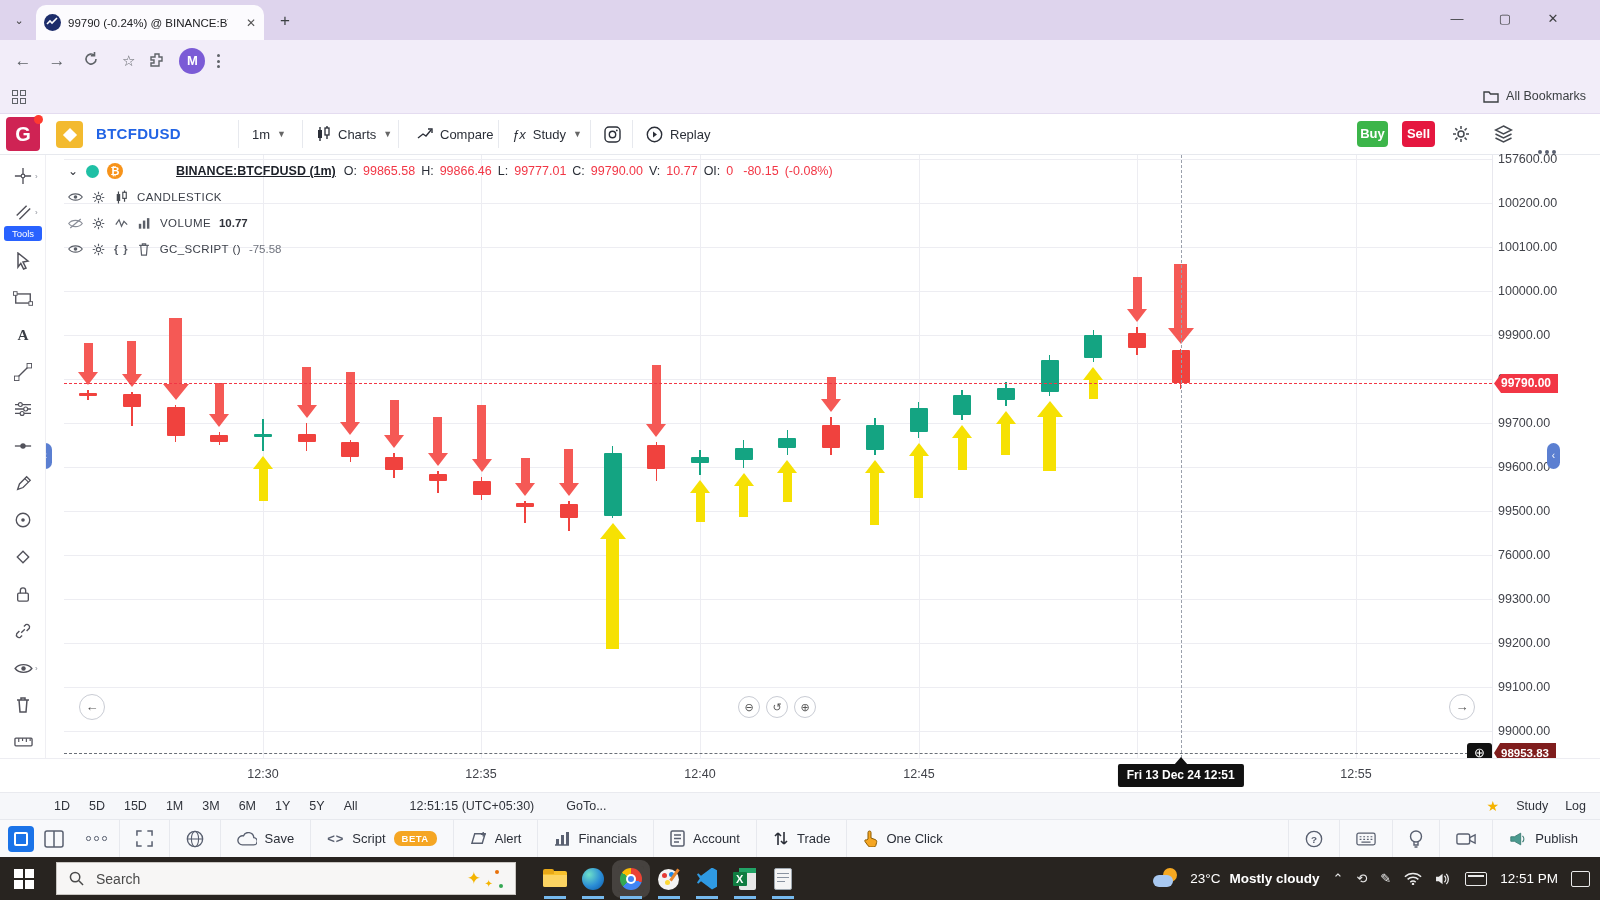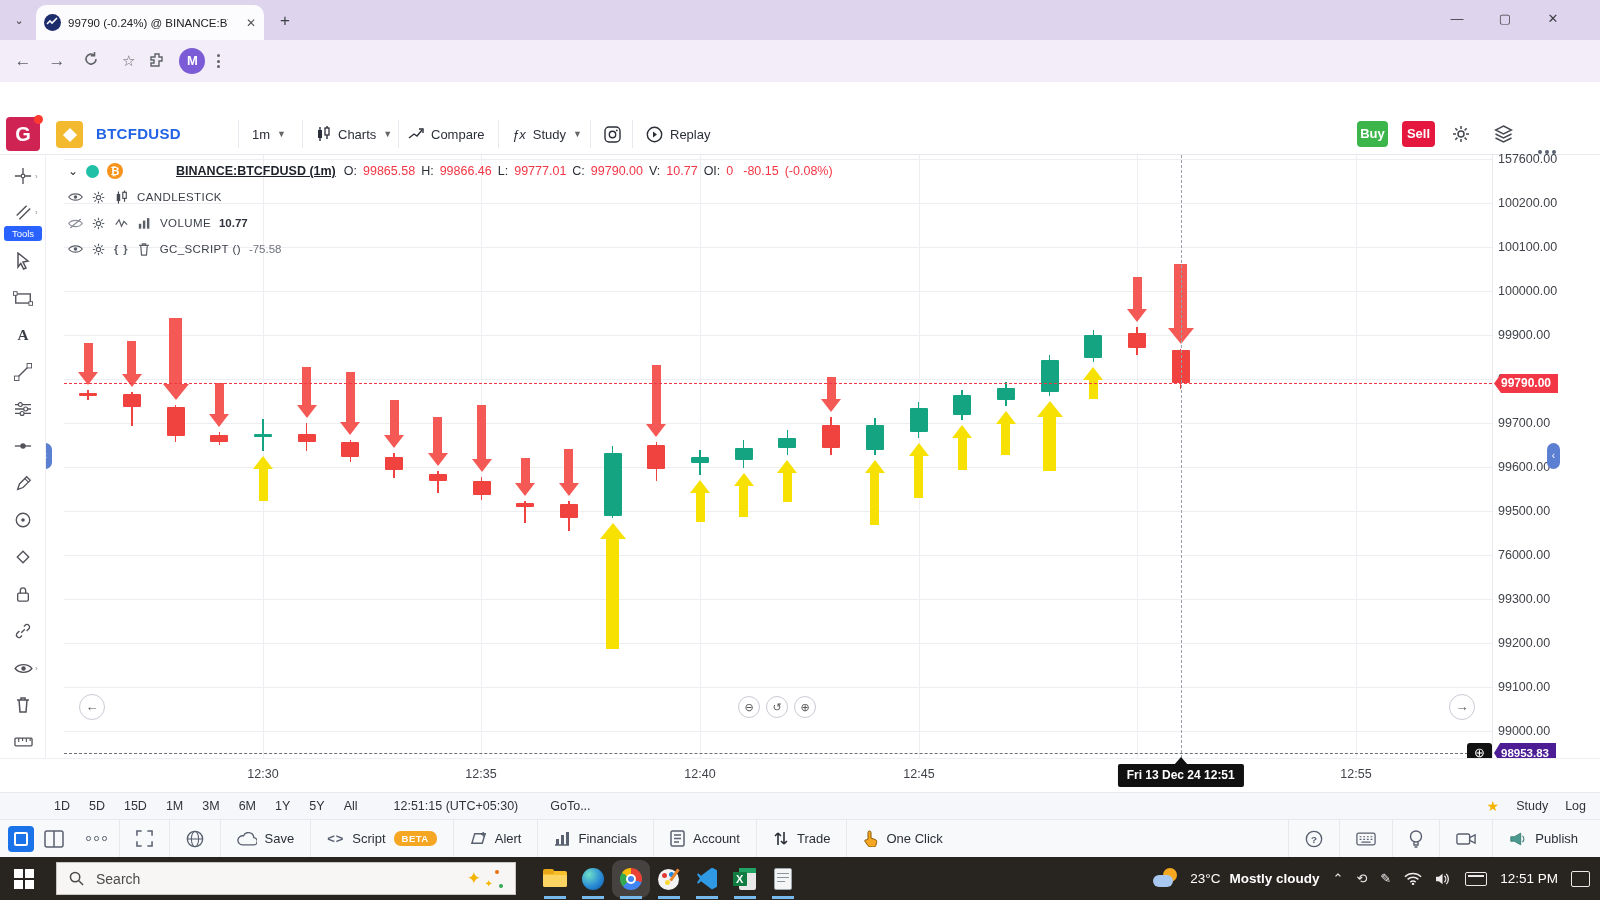--- a/index.html
+++ b/index.html
@@ -52,21 +52,21 @@
   .pricelbl { left:1498px; font-size:12.5px; color:#41434a; }
   .wick { width:1.6px; }
   .body { width:18px; border-radius:1px; }
   .sigstem {}
   .sighead { width:0; height:0; }
   .lastline { left:64px; width:1428px; border-top:1.4px dashed #f23645; }
   .pricetag { left:1494px; width:64px; height:19px; background:#f23645; color:#fff; font-size:12px; font-weight:bold; text-align:center; line-height:19px; clip-path:polygon(0 50%,11% 0,100% 0,100% 100%,11% 100%); }
   .xhairv { top:0; height:603px; width:0; border-left:1.2px dashed #9aa0ab; }
   .xhairh { left:64px; width:1404px; border-top:1.2px dashed #6b7078; }
   .plusbox { left:1467px; width:25px; height:21px; background:#111; border-radius:3px; color:#fff; text-align:center; line-height:20px; font-size:13px; }
-  .xtag { left:1494px; width:62px; height:20px; background:#4c1d95; color:#fff; font-size:11.5px; font-weight:bold; text-align:center; line-height:20px; clip-path:polygon(0 50%,10% 0,100% 0,100% 100%,10% 100%); }
+  .xtag { left:1494px; width:62px; height:20px; background:#7f1d1d; color:#fff; font-size:11.5px; font-weight:bold; text-align:center; line-height:20px; clip-path:polygon(0 50%,10% 0,100% 0,100% 100%,10% 100%); }
   .sunico { left:1513px; top:616px; color:#9aa0ab; font-size:15px; }
   .navcirc { width:26px; height:26px; border:1px solid #c9ccd4; border-radius:50%; background:#fff; color:#555; text-align:center; line-height:24px; font-size:13px; }
   .zoomcirc { width:22px; height:22px; border:1px solid #c9ccd4; border-radius:50%; background:#fff; color:#555; text-align:center; line-height:20px; font-size:11px; }
   .sidehandle { width:13px; height:26px; background:#5b7fd1; border-radius:7px; color:#fff; font-size:10px; text-align:center; line-height:25px; }
 
   
   #legend { left:68px; top:5px; }
   .lg-row { display:flex; align-items:center; gap:8px; height:22px; margin-bottom:4px; }
   .lg-title { font-size:12.5px; color:#1d2129; text-decoration:underline; font-weight:bold;margin-left:45px; }
   .lg-lbl { color:#2b2f38; font-size:12.5px; }
@@ -88,21 +88,21 @@
 
   
   #xband { left:0; top:758px; width:1600px; height:34px; background:#fff; border-top:1px solid #ededf2; }
   .xlbl { top:8px; font-size:12.5px; color:#41434a; transform:translateX(-50%); }
   .tooltip { top:5px; height:23px; background:#111; color:#fff; font-size:12px; font-weight:bold; border-radius:2px; line-height:23px; padding:0 9px; transform:translateX(-50%); white-space:nowrap; }
   .tooltip-notch { top:-2px; width:0; height:0; border-left:7px solid transparent; border-right:7px solid transparent; border-bottom:8px solid #111; transform:translateX(-50%); }
 
   
   #tfbar { left:0; top:792px; width:1600px; height:27px; background:#f6f7fa; border-top:1px solid #e9eaef; display:flex; align-items:center; font-size:12.5px; color:#30333b; }
   #tfranges { display:flex; gap:19px; margin-left:54px; }
-  .tfclock { margin-left:36px; }
+  .tfclock { margin-left:52px; }
   .tfgoto { margin-left:32px; }
   .tfright { margin-left:auto; display:flex; gap:17px; align-items:center; margin-right:14px; }
   .star { color:#f5b301; font-size:14px; }
 
   
   #bottombar { left:0; top:819px; width:1600px; height:38px; background:#f8f9fb; border-top:1px solid #e7e9ee; display:flex; align-items:center; color:#2b2f38; font-size:13px; }
   .bb-sep { width:1px; height:37px; background:#e7e9ee; }
   .bb-item { display:flex; align-items:center; gap:8px; padding:0 16px; height:38px; }
   .bluebox { width:26px; height:26px; background:#1a73e8; border-radius:4px; margin-left:8px; position:relative; }
   .bluebox i { position:absolute; left:6px; top:6px; width:14px; height:14px; border:2px solid #fff; border-radius:2px; }
@@ -171,20 +171,34 @@
         </svg>
     </span>
     <span class="avatar">M</span>
     <span class="kebab">
         <i></i>
         <i></i>
         <i></i>
       </span>
   </div>
 
+  <div id="bookmarksbar" class="abs">
+    <div class="abs appsgrid">
+        <i></i>
+        <i></i>
+        <i></i>
+        <i></i>
+      </div>
+    <div class="abs allbm">
+      <svg width="16" height="14" viewBox="0 0 16 14">
+          <path d="M1 3h5l1.5 2H15v8H1z" fill="none" stroke="#3c4043" stroke-width="1.4"></path>
+        </svg>
+      <span>All Bookmarks</span>
+    </div>
+  </div>
 
   <div id="appheader" class="abs">
     <div class="abs glogo">G</div>
     <div class="abs gdot"></div>
     <div class="abs bnb">
         <i></i>
       </div>
     <div class="abs symbol">BTCFDUSD</div>
     <div class="abs vline" style="left:238px;"></div>
     <div class="abs hitem" style="left:252px;">
@@ -196,21 +210,21 @@
       <svg width="15" height="16" viewBox="0 0 15 16">
           <rect x="2" y="4" width="4" height="8" fill="#2b2f38"></rect>
           <path d="M4 1v3M4 12v3" stroke="#2b2f38" stroke-width="1.4"></path>
           <rect x="9" y="2" width="4" height="7" fill="none" stroke="#2b2f38" stroke-width="1.3"></rect>
           <path d="M11 0v2M11 9v4" stroke="#2b2f38" stroke-width="1.4"></path>
         </svg>
       <span>Charts</span>
         <span class="carethdr">▼</span>
     </div>
     <div class="abs vline" style="left:398px;"></div>
-    <div class="abs hitem" style="left:408px;">
+    <div class="abs hitem" style="left:417px;">
       <svg width="16" height="14" viewBox="0 0 16 14">
           <path d="M1 11l5-4 3 2 5-6" stroke="#2b2f38" stroke-width="1.4" fill="none"></path>
           <path d="M11 2h4v4" stroke="#2b2f38" stroke-width="1.4" fill="none"></path>
         </svg>
       <span>Compare</span>
     </div>
     <div class="abs vline" style="left:498px;"></div>
     <div class="abs hitem" style="left:512px;">
       <span style="font-style:italic; font-size:13px;">ƒx</span>
       <span>Study</span>

